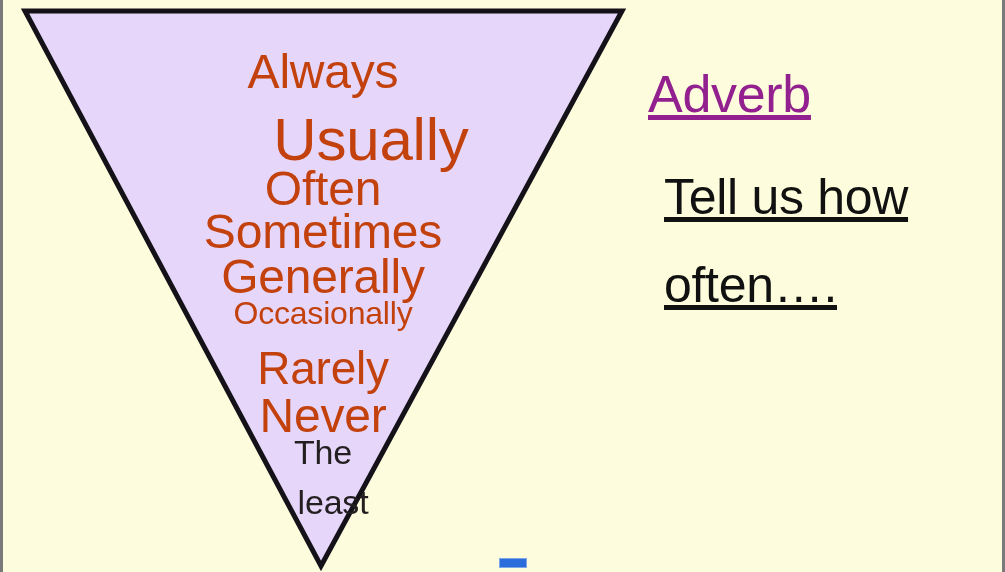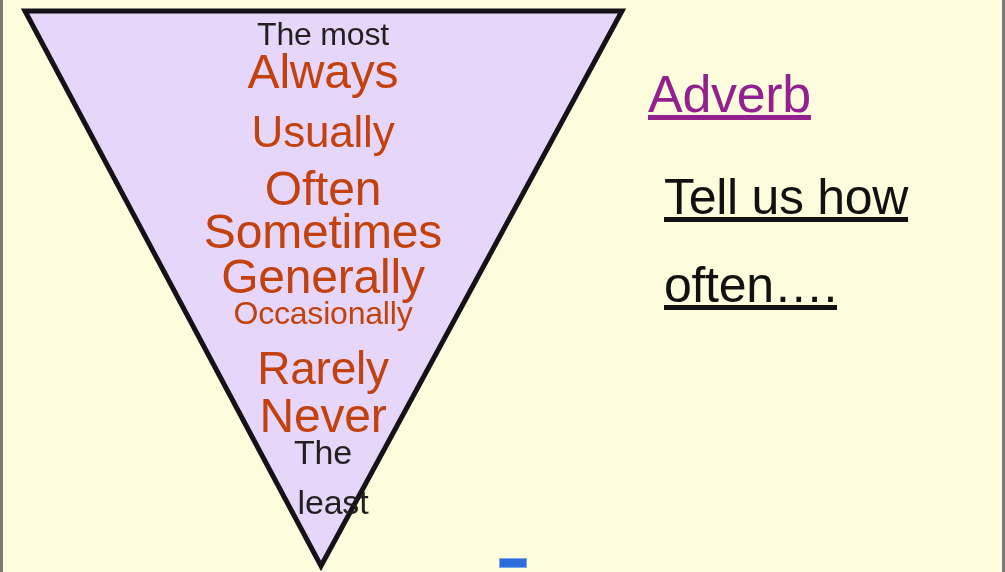--- a/index.html
+++ b/index.html
@@ -95,25 +95,24 @@
 <div id="slide" style="background: rgb(253, 252, 220); border-left-color: rgb(122, 122, 122); border-right-color: rgb(122, 122, 122);">
 
   <div id="triangle-wrap">
     <svg viewBox="0 0 650 572" xmlns="http://www.w3.org/2000/svg">
       <polygon id="tri-shape" points="22,11 619,11 318,566" fill="#E6D6FA" stroke="#151118" stroke-width="5" stroke-linejoin="miter"></polygon>
     </svg>
   </div>
 
   <div id="word-stack">
 
-    <div class="word dark" style="top:18px; font-size:32px;">The most</div>
 
     <div class="word purple" style="top:48px; font-size:48px;">Always</div>
 
-    <div class="word purple" style="top:110px; font-size:44px;">Usually</div>
+    <div class="word purple" style="top:110px; font-size:60px;padding-left:48px;">Usually</div>
 
     <div class="word purple" style="top:165px; font-size:48px;">Often</div>
 
     <div class="word purple" style="top:208px; font-size:48px;">Sometimes</div>
 
     <div class="word purple" style="top:253px; font-size:48px;">Generally</div>
 
     <div class="word purple" style="top:297px; font-size:32px;">Occasionally</div>
 
     <div class="word purple" style="top:345px; font-size:46px;">Rarely</div>

